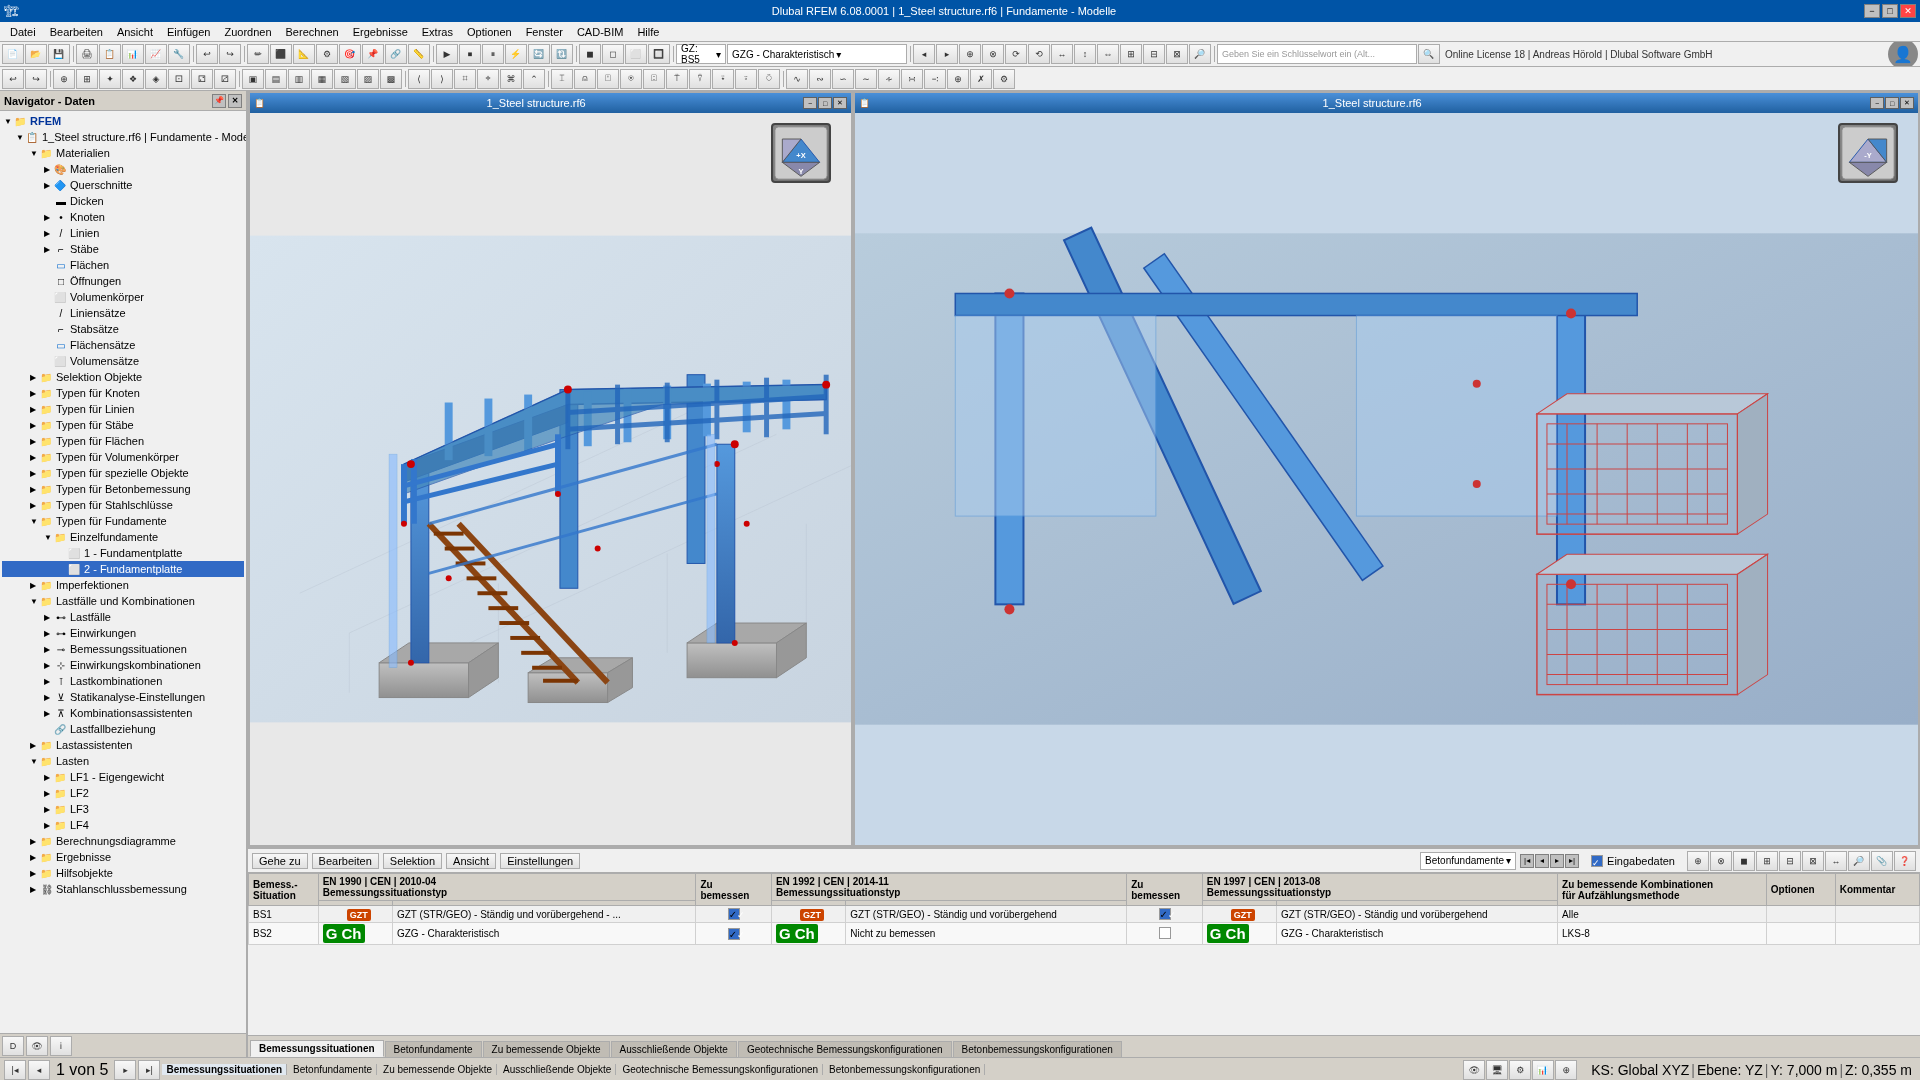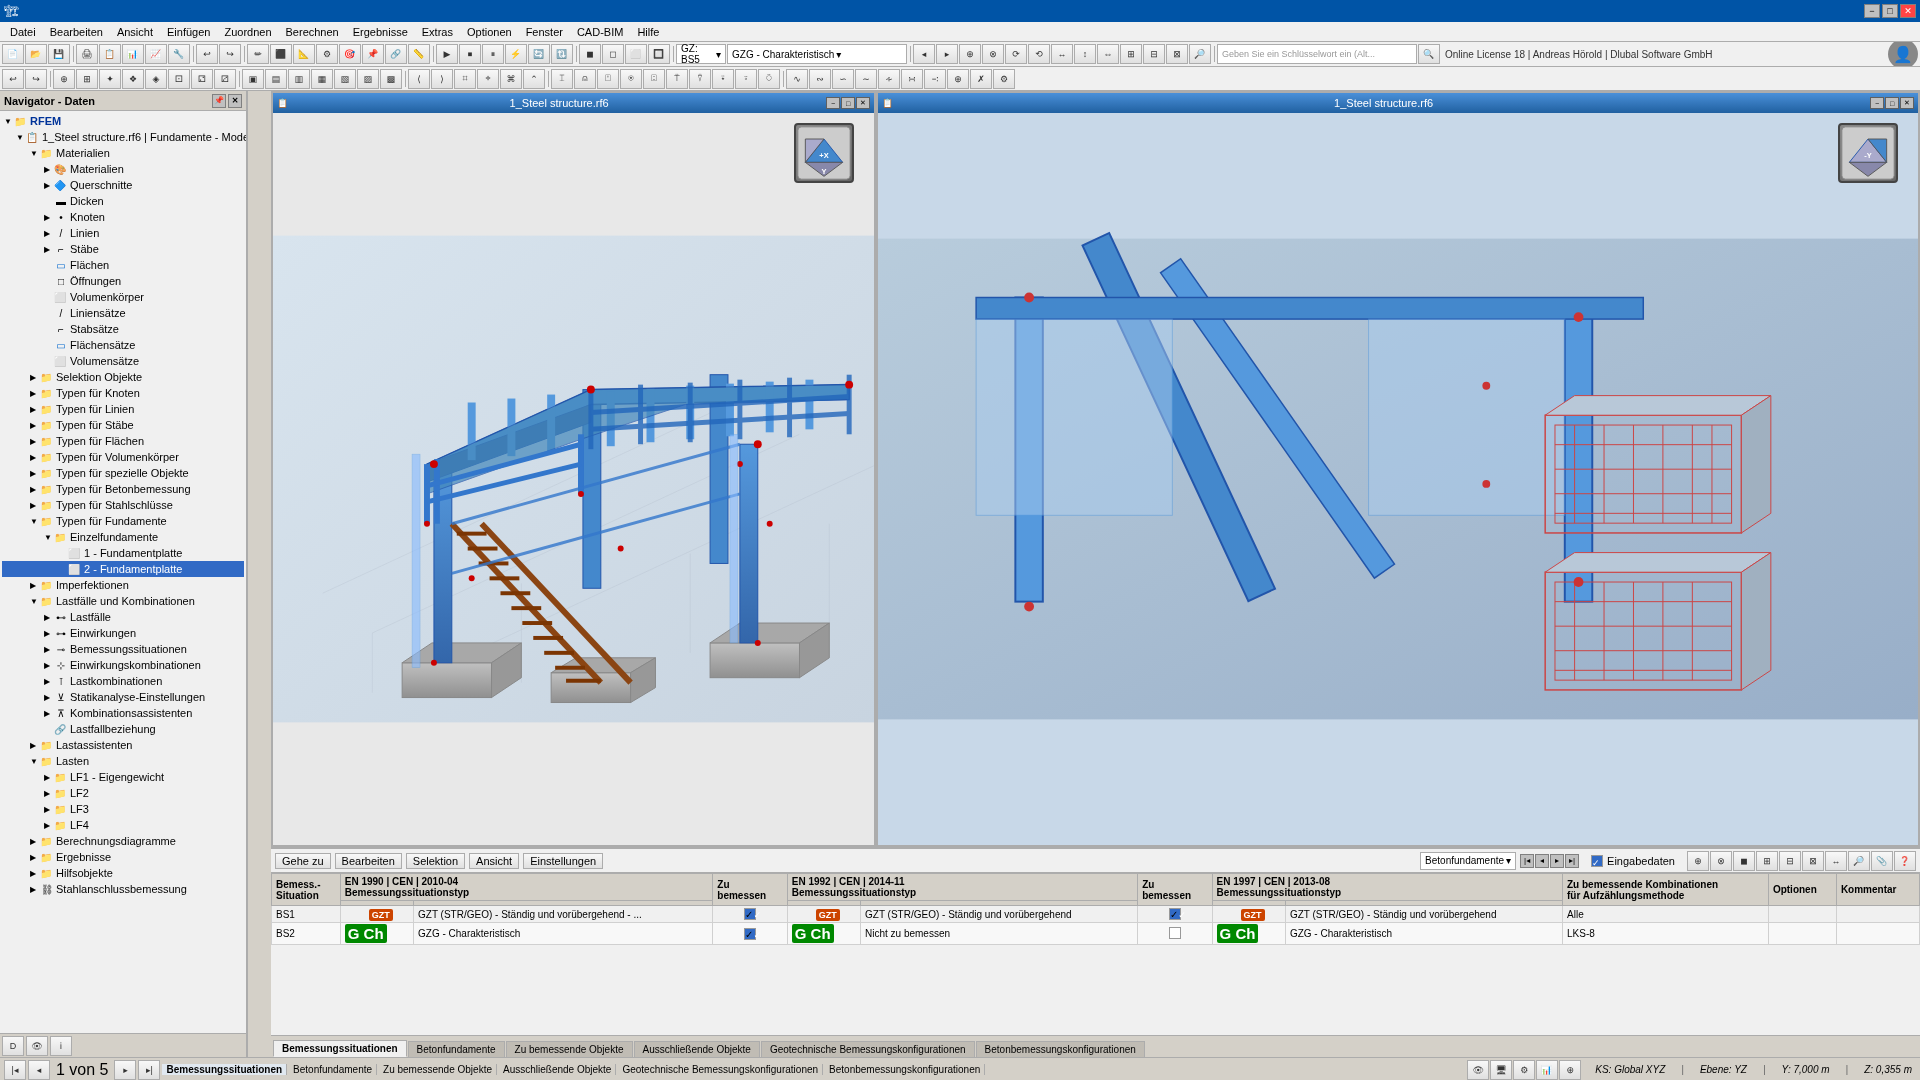--- a/index.html
+++ b/index.html
@@ -19,21 +19,21 @@
     .toolbar-area { background: #f0f0f0; border-bottom: 1px solid #acacac; }
     .toolbar-row { height: 24px; display: flex; align-items: center; padding: 1px 2px; gap: 1px; flex-wrap: nowrap; overflow: hidden; }
     .tb-btn { width: 22px; height: 20px; background: linear-gradient(to bottom, #f8f8f8, #e0e0e0); border: 1px solid #acacac; display: flex; align-items: center; justify-content: center; cursor: pointer; font-size: 9px; color: #333; flex-shrink: 0; }
     .tb-separator { width: 4px; height: 20px; display: flex; align-items: center; justify-content: center; flex-shrink: 0; }
     .tb-separator::after { content: ''; width: 1px; height: 16px; background: #acacac; }
     .tb-dropdown { height: 20px; background: white; border: 1px solid #acacac; display: flex; align-items: center; padding: 0 4px; cursor: pointer; font-size: 10px; gap: 2px; flex-shrink: 0; }
     .search-box { height: 20px; background: white; border: 1px solid #acacac; display: flex; align-items: center; padding: 0 4px; font-size: 10px; width: 200px; color: #999; flex-shrink: 0; }
     .license-text { font-size: 10px; color: #333; white-space: nowrap; padding: 0 4px; flex-shrink: 0; }
 
     
-    .main-area { display: flex; height: calc(1080px - 22px - 20px - 48px - 24px); gap: 23px; }
+    .main-area { display: flex; height: calc(1080px - 22px - 20px - 48px - 24px); }
 
     
     .navigator { width: 248px; background: #f0f0f0; border-right: 2px solid #acacac; display: flex; flex-direction: column; flex-shrink: 0; }
     .nav-header { height: 20px; background: #d4d0c8; border-bottom: 1px solid #acacac; display: flex; align-items: center; justify-content: space-between; padding: 0 4px; font-weight: bold; font-size: 11px; }
     .nav-header-controls { display: flex; gap: 2px; }
     .nav-ctrl-btn { width: 14px; height: 14px; background: #c0c0c0; border: 1px solid #808080; font-size: 8px; display: flex; align-items: center; justify-content: center; cursor: pointer; }
     .nav-content { flex: 1; overflow-y: auto; padding: 2px; }
     .nav-item { display: flex; align-items: center; padding: 1px 2px; cursor: pointer; font-size: 11px; white-space: nowrap; }
     .nav-item.selected { background: #316ac5; color: white; }
     .nav-indent-1 { padding-left: 14px; }
@@ -115,20 +115,21 @@
     
     
     .nav-arrows { display: flex; gap: 1px; }
     .nav-arr { width: 14px; height: 14px; background: #c0c0c0; border: 1px solid #808080; display: flex; align-items: center; justify-content: center; font-size: 8px; cursor: pointer; }
   </style>
 </head>
 <body>
 
 <div class="title-bar">
   <span style="width:20px; font-size:12px;">🏗</span>
+  <span class="title-bar-title">Dlubal RFEM 6.08.0001 | 1_Steel structure.rf6 | Fundamente - Modelle</span>
   <div class="title-bar-controls">
     <div class="title-btn">−</div>
     <div class="title-btn">□</div>
     <div class="title-btn" style="background:#ff4444;color:white;">✕</div>
   </div>
 </div>
 
 <div class="menu-bar">
   <span class="menu-item">Datei</span>
   <span class="menu-item">Bearbeiten</span>
@@ -917,21 +918,21 @@
   <div class="status-item" style="cursor:pointer;">Betonbemessungskonfigurationen</div>
   <div style="flex:1;"></div>
 
   <div style="display:flex; gap:1px; margin-right:8px;">
     <div class="tb-btn">👁</div>
     <div class="tb-btn">🖥</div>
     <div class="tb-btn">⚙</div>
     <div class="tb-btn">📊</div>
     <div class="tb-btn">⊕</div>
   </div>
-  <div style="display:flex; gap:16px; align-items:center; font-size:10px; padding: 0 4px; font-style: italic;">
+  <div style="display:flex; gap:2px; align-items:center; font-size:14px; padding: 0 4px;">
     <span>KS: Global XYZ</span>
     <span style="color:#666;">|</span>
     <span>Ebene: YZ</span>
     <span style="color:#666;">|</span>
     <span>Y: 7,000 m</span>
     <span style="color:#666;">|</span>
     <span>Z: 0,355 m</span>
   </div>
 </div>
 

